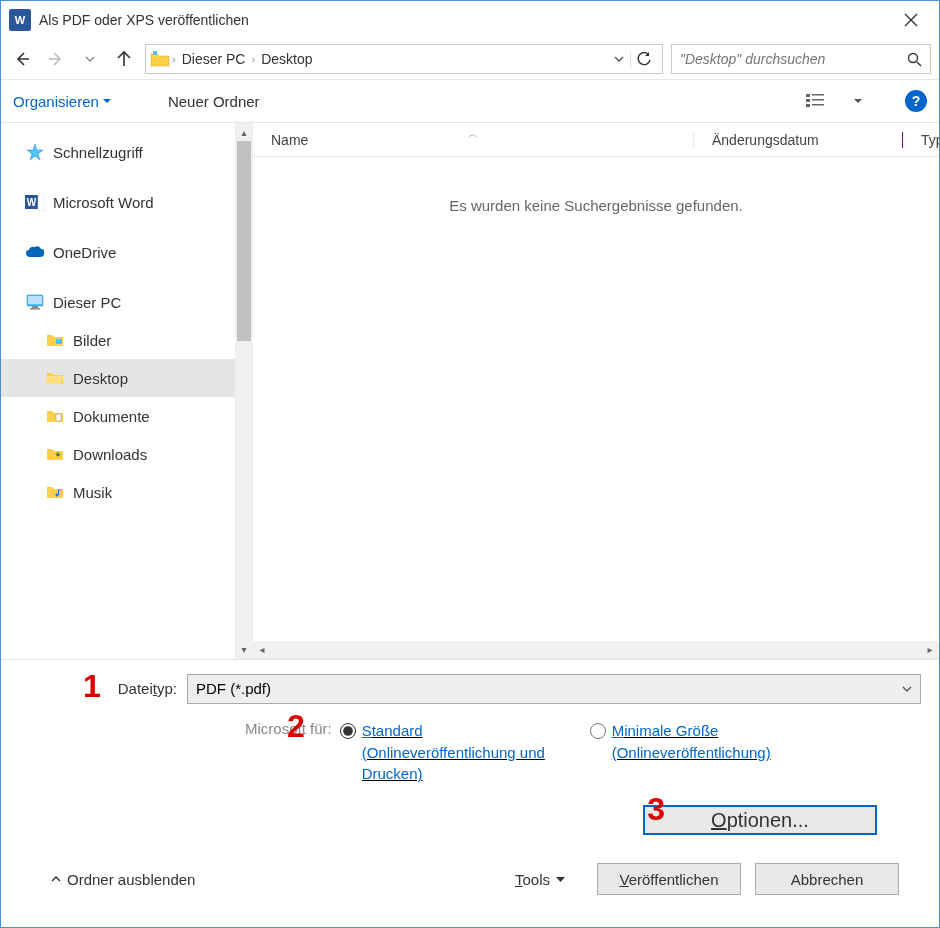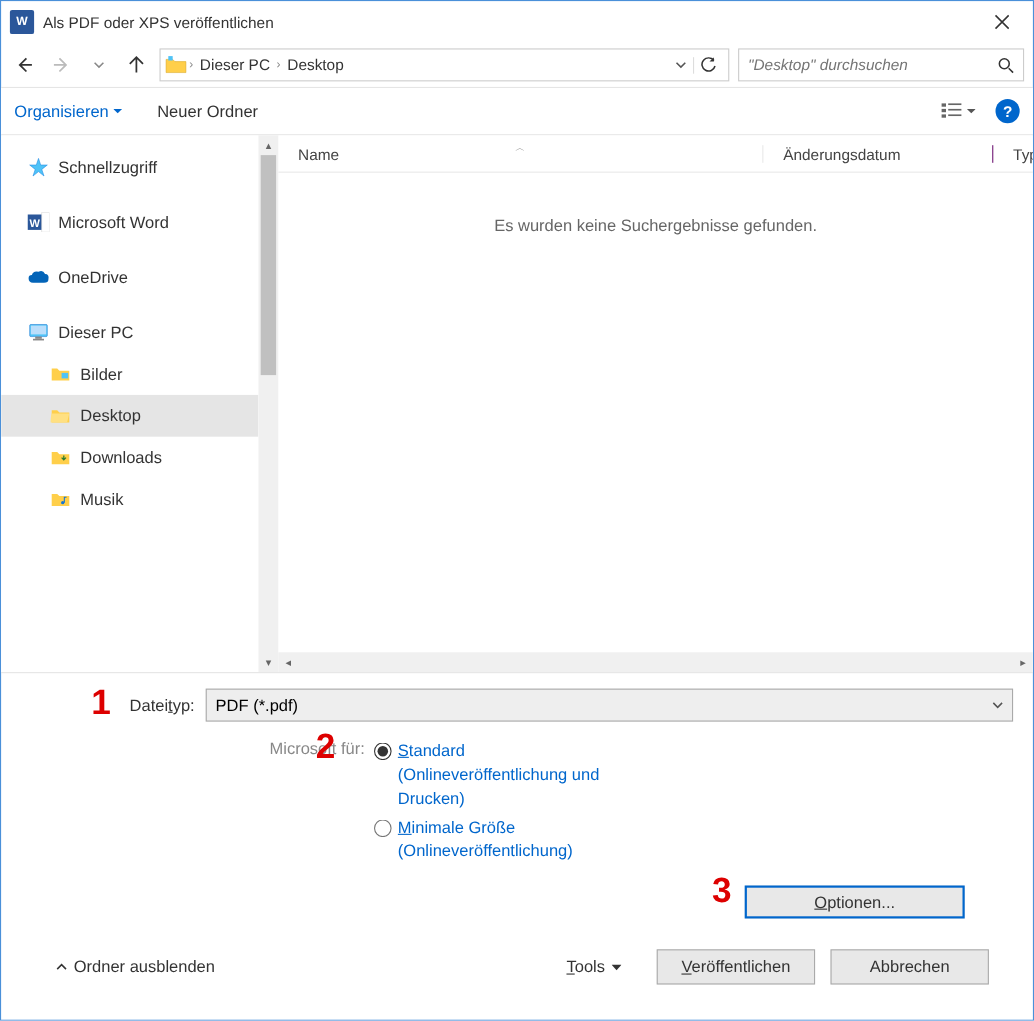--- a/index.html
+++ b/index.html
@@ -14,21 +14,21 @@
   .navbtn.active { color: #333; }
   .addressbar { flex: 1; height: 30px; border: 1px solid #ccc; display: flex; align-items: center; padding: 0 4px; background: #fff; }
   .addressbar .crumb { font-size: 14px; color: #333; padding: 0 4px; }
   .addressbar .sep { color: #888; font-size: 11px; padding: 0 2px; }
   .addressbar .spacer { flex: 1; }
   .addressbar .dd { color: #555; font-size: 11px; padding: 0 6px; }
   .addressbar .refresh { color: #333; font-size: 15px; padding: 0 6px; border-left: 1px solid #ddd; }
   .searchbox { width: 260px; height: 30px; border: 1px solid #ccc; display: flex; align-items: center; padding: 0 8px; background: #fff; }
   .searchbox input { border: none; flex: 1; font-size: 14px; font-style: italic; color: #666; outline: none; background: transparent; }
   .searchbox .mag { color: #333; font-size: 14px; }
-  .toolbar { height: 44px; border-top: 1px solid #e5e5e5; border-bottom: 1px solid #e5e5e5; display: flex; align-items: center; padding: 0 12px; background: #fff; }
+  .toolbar { height: 44px; border-top: 1px solid #e5e5e5; border-bottom: 1px solid #e5e5e5; display: flex; align-items: center; padding: 0 12px; background: #fff; gap: 25px; }
   .toolbar .org { color: #0066cc; font-size: 15px; display: flex; align-items: center; gap: 4px; }
   .toolbar .neuer { color: #333; font-size: 15px; margin-left: 32px; }
   .toolbar .spacer { flex: 1; }
   .toolbar .view-icon { width: 20px; height: 18px; color: #555; margin-right: 4px; }
   .toolbar .view-dd { color: #555; font-size: 10px; margin-right: 18px; }
   .toolbar .help { width: 22px; height: 22px; border-radius: 50%; background: #0066cc; color: #fff; display: flex; align-items: center; justify-content: center; font-size: 14px; font-weight: bold; }
   .body { flex: 1; display: flex; overflow: hidden; }
   .sidebar { width: 234px; background: #fff; overflow-y: auto; padding-top: 10px; }
   .sidebar::-webkit-scrollbar { width: 18px; }
   .sidebar::-webkit-scrollbar-track { background: #f0f0f0; }
@@ -57,26 +57,26 @@
   .filename-input { flex: 1; height: 30px; border: 1px solid #aaa; padding: 0 8px; font-size: 15px; background: #fff; }
   .filename-dd { width: 22px; height: 30px; display: flex; align-items: center; justify-content: center; border: 1px solid #aaa; border-left: none; color: #555; font-size: 11px; }
   .filetype-select { flex: 1; height: 30px; border: 1px solid #aaa; padding: 0 8px; font-size: 15px; background: #eee; display: flex; align-items: center; justify-content: space-between; }
   .filetype-select .dd { color: #555; font-size: 11px; }
   .annot { position: absolute; color: #d00; font-size: 32px; font-weight: 900; font-family: Arial, sans-serif; z-index: 100; }
   .options-area { display: flex; padding-left: 186px; gap: 0; padding-top: 6px; align-items: flex-start; }
   .check-area { display: flex; gap: 6px; align-items: flex-start; width: 250px; }
   .check-area input { width: 16px; height: 16px; margin-top: 3px; accent-color: #0066cc; }
   .check-area label { color: #0066cc; font-size: 15px; line-height: 1.35; }
   .opt-label { color: #888; font-size: 15px; padding-top: 0; margin-left: 30px; margin-right: 8px; }
-  .radio-group { display: flex; flex-direction: column; gap: 4px; }
+  .radio-group { display: flex; flex-direction: row; gap: 28px; text-decoration: underline; }
   .radio-item { display: flex; gap: 6px; align-items: flex-start; }
   .radio-item input { width: 16px; height: 16px; margin-top: 3px; accent-color: #333; }
   .radio-item label { color: #0066cc; font-size: 15px; line-height: 1.45; max-width: 200px; }
   .options-btn-row { display: flex; justify-content: flex-end; padding-right: 44px; padding-top: 10px; }
-  .options-btn { width: 200px; height: 30px; border: 2px solid #0066cc; background: #e8e8e8; font-size: 15px; color: #333; }
+  .options-btn { width: 234px; height: 30px; border: 2px solid #0066cc; background: #e8e8e8; font-size: 20px; color: #333; }
   .footer { display: flex; align-items: center; padding: 18px 22px 18px 22px; gap: 14px; }
   .footer .hide { font-size: 15px; color: #333; display: flex; align-items: center; gap: 6px; }
   .footer .spacer { flex: 1; }
   .footer .tools { font-size: 15px; color: #333; display: flex; align-items: center; gap: 6px; margin-right: 18px; }
   .footer .btn { width: 144px; height: 32px; border: 1px solid #aaa; background: #e8e8e8; font-size: 15px; color: #333; }
   svg { display: block; }
 </style>
 </head>
 <body>
 
@@ -232,20 +232,29 @@
               <path d="M1 2 h5 l2 2 h9 v9 h-16 z" fill="#ffcf4a"></path>
               <path d="M1 5 h16 l-2 8 h-16 z" fill="#ffe082"></path>
             </svg>
           </span>
         <span>Desktop</span>
       </div>
       <div class="tree-item indent">
         <span class="ico">
             <svg width="18" height="14" viewBox="0 0 18 14">
               <path d="M1 2 h5 l2 2 h9 v9 h-16 z" fill="#ffcf4a"></path>
+              <rect x="10" y="5" width="5" height="7" fill="#fff" stroke="#888" stroke-width="0.5"></rect>
+            </svg>
+          </span>
+        <span>Dokumente</span>
+      </div>
+      <div class="tree-item indent">
+        <span class="ico">
+            <svg width="18" height="14" viewBox="0 0 18 14">
+              <path d="M1 2 h5 l2 2 h9 v9 h-16 z" fill="#ffcf4a"></path>
               <path d="M12 5 v4 M10 7 l2 2 l2 -2" stroke="#2e7d32" stroke-width="1.2" fill="none"></path>
             </svg>
           </span>
         <span>Downloads</span>
       </div>
       <div class="tree-item indent">
         <span class="ico">
             <svg width="18" height="14" viewBox="0 0 18 14">
               <path d="M1 2 h5 l2 2 h9 v9 h-16 z" fill="#ffcf4a"></path>
               <circle cx="11" cy="10" r="1.5" fill="#1976d2"></circle>

